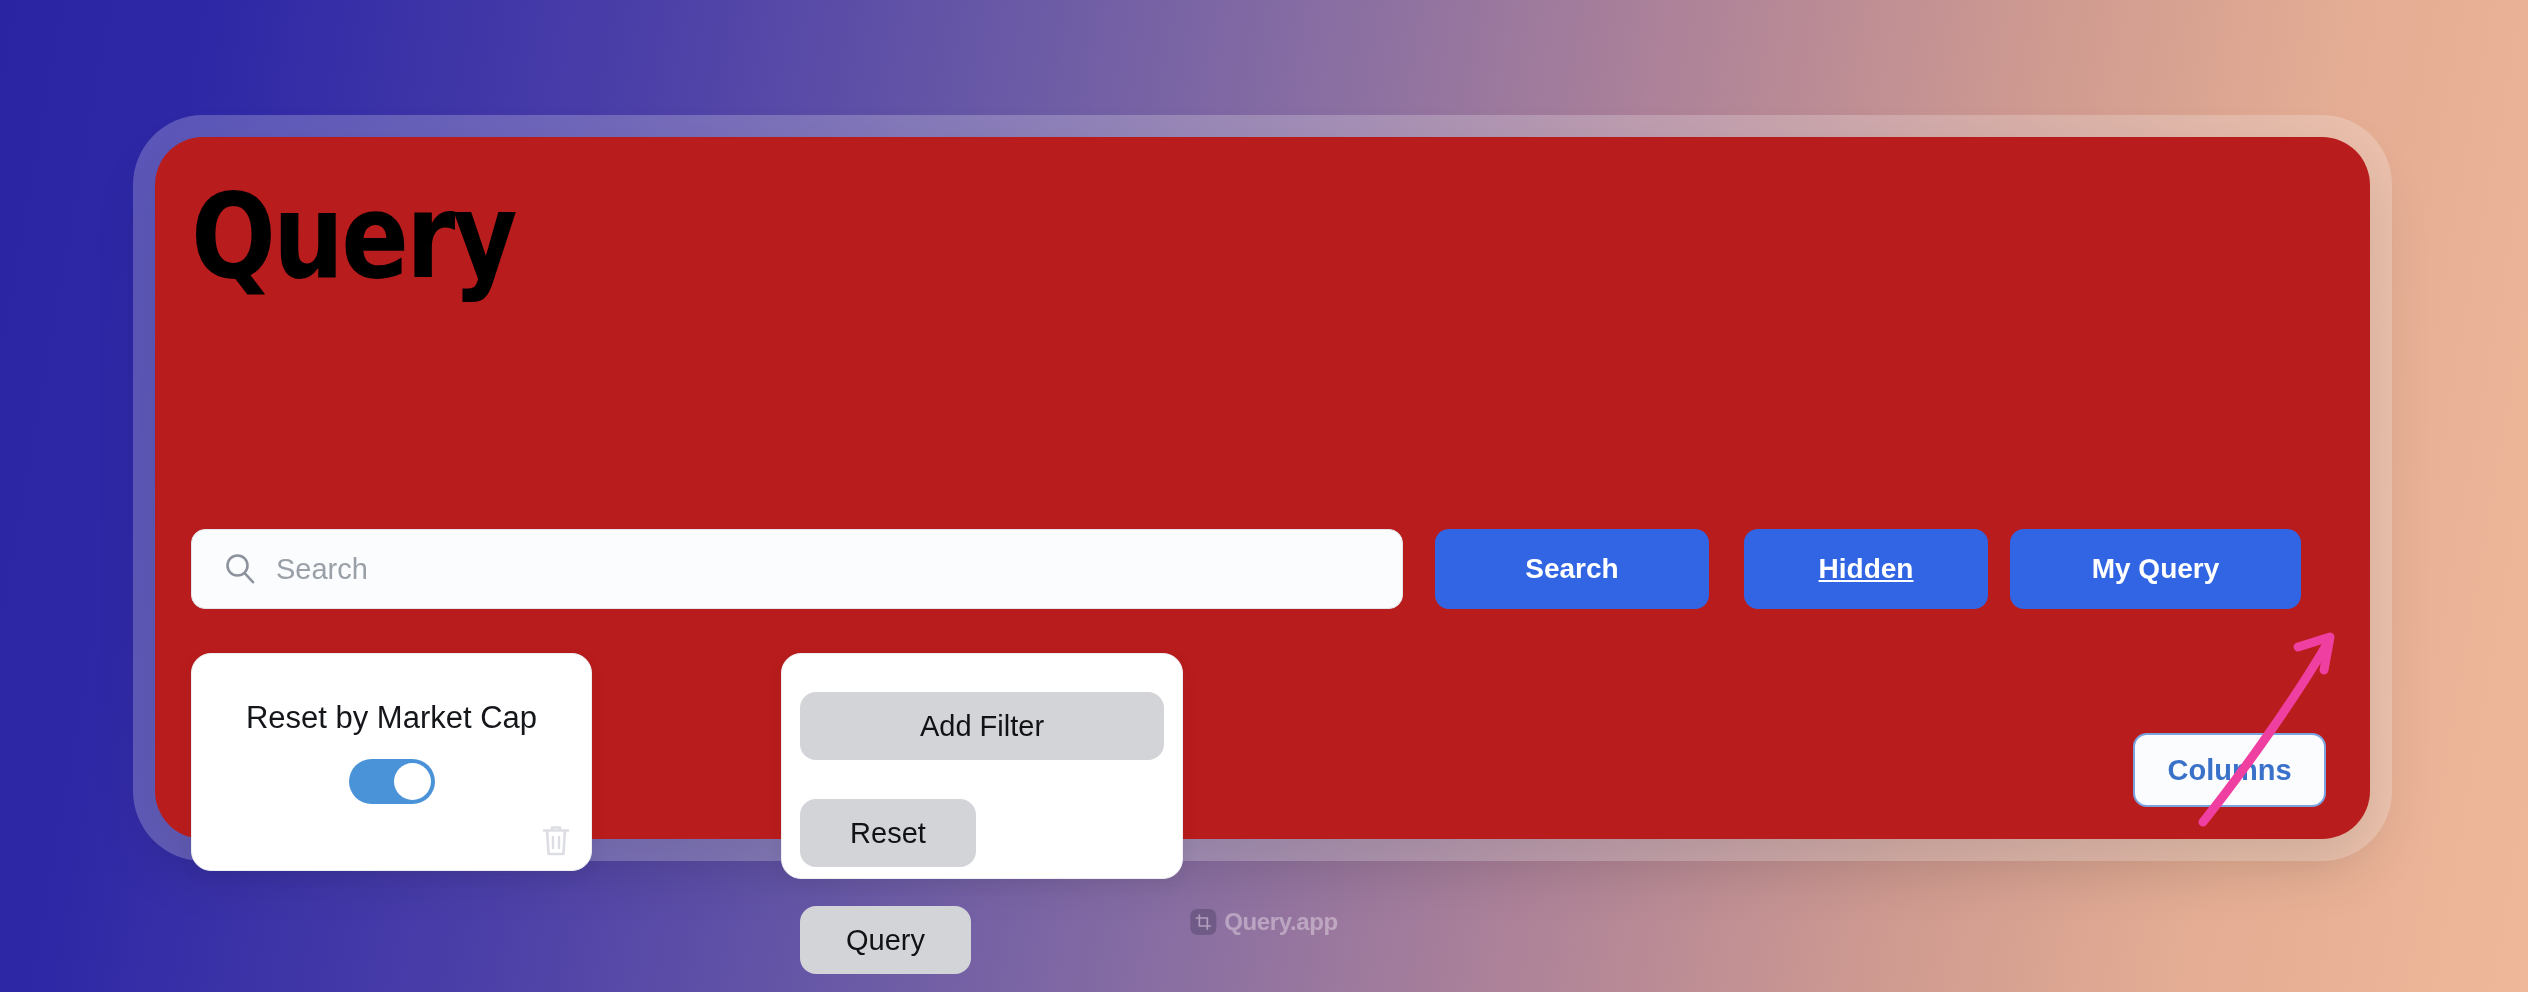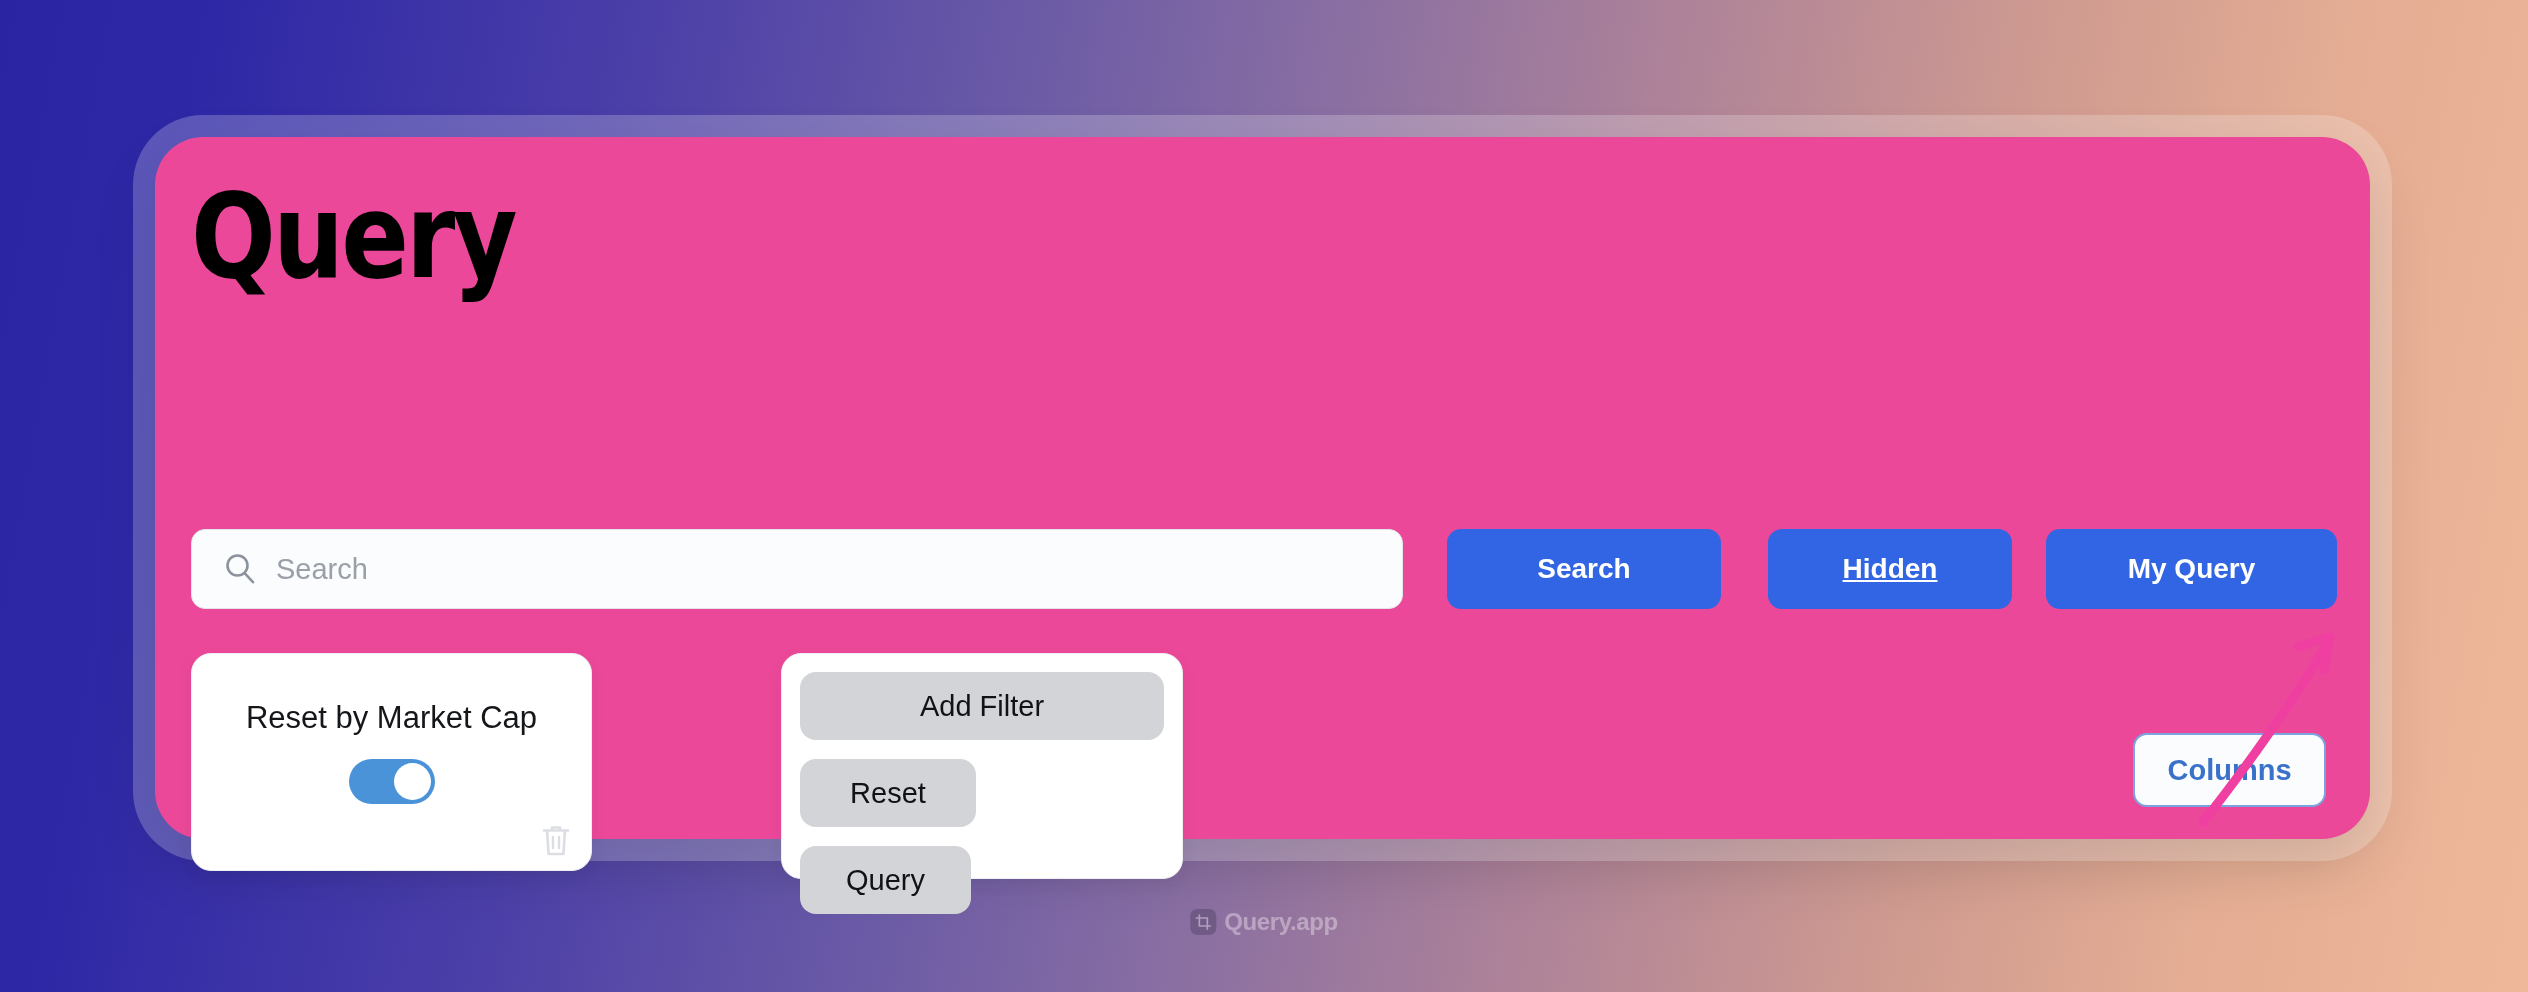--- a/index.html
+++ b/index.html
@@ -26,21 +26,21 @@
     position: relative;
   }
 
   
   #app-card {
     position: absolute;
     left: 155px;
     top: 137px;
     width: 2215px;
     height: 702px;
-    background: #ec4899;
+    background: #b91c1c;
     border-radius: 48px;
     box-shadow:
       0 0 0 22px rgba(255,255,255,0.22),
       0 26px 60px rgba(0,0,0,0.16);
   }
 
   
   #page-title {
     position: absolute;
     left: 36px;
@@ -56,21 +56,21 @@
     transform-origin: left top;
   }
 
   
   #search-row {
     position: absolute;
     left: 36px;
     top: 392px;
     display: flex;
     align-items: flex-start;
-    gap: 12px;
+    gap: 0;
   }
 
   #search-field {
     width: 1212px;
     height: 80px;
     background: #fbfcfe;
     border: 1.5px solid #e2e5ea;
     border-radius: 14px;
     display: flex;
     align-items: center;
@@ -178,20 +178,21 @@
     border: none;
     border-radius: 16px;
     font-family: "Liberation Sans", sans-serif;
     font-size: 29px;
     color: #101214;
     cursor: pointer;
     height: 68px;
     display: flex;
     align-items: center;
     justify-content: center;
+    margin-top: 20px;
   }
   #add-filter-button { width: 100%; margin-bottom: 19px; }
   #filter-actions { display: flex; gap: 19px; flex-direction: column; }
   #reset-filter-button { width: 176px; }
   #save-filter-button  { width: 171px; }
 
   
   #columns-button {
     position: absolute;
     right: 44px;

